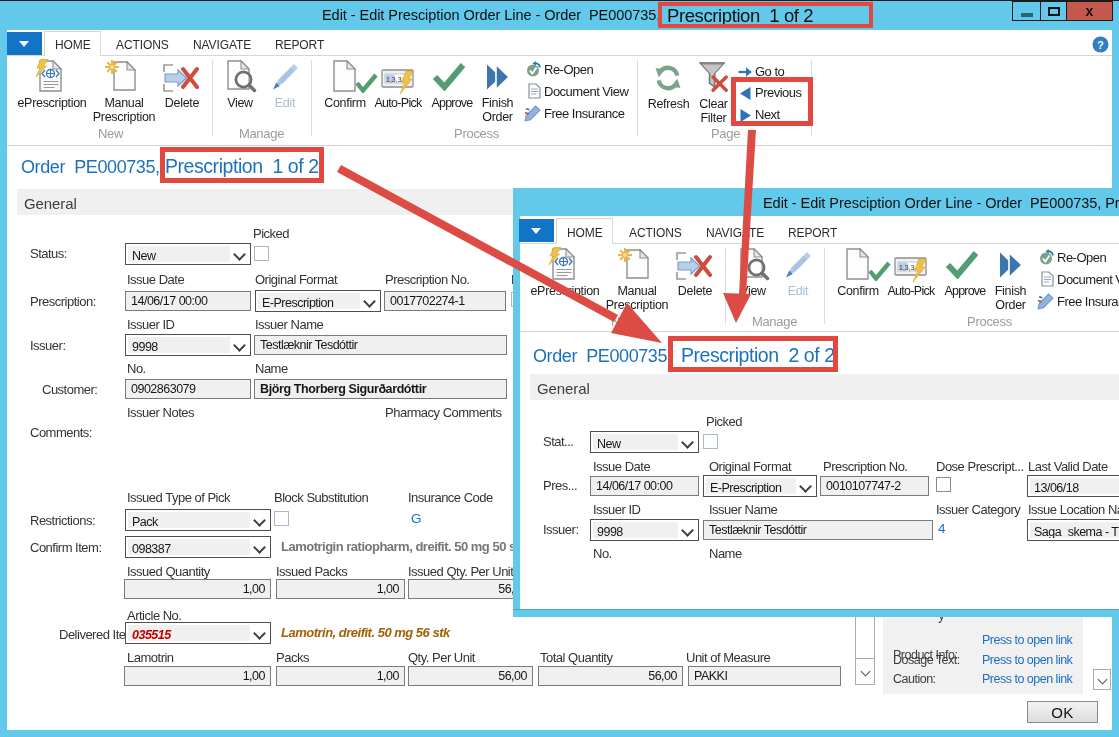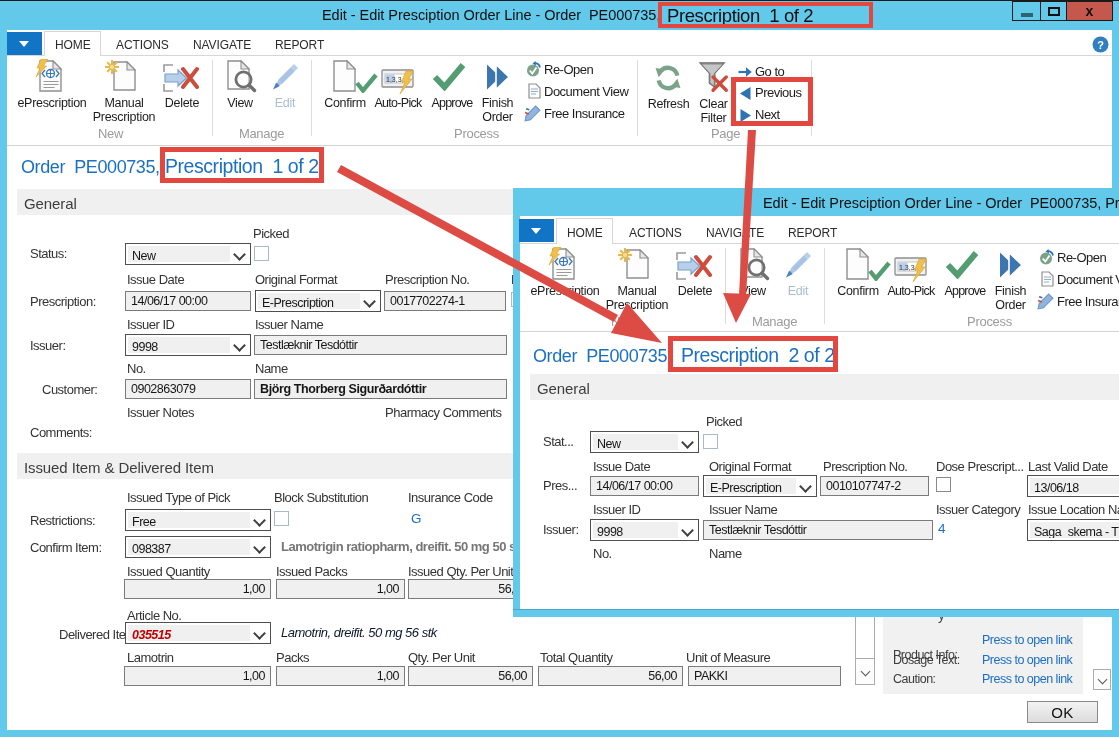--- a/index.html
+++ b/index.html
@@ -294,28 +294,27 @@
   <div class="lbl" style="left:127px;top:361px;">No.</div>
   <div class="lbl" style="left:255px;top:361px;">Name</div>
   <div class="lbl" style="left:30px;top:382px;margin-left:12px;">Customer:</div>
   <div class="fld" style="left:125px;top:379px;width:126px;">0902863079</div>
   <div class="fld" style="left:254px;top:379px;width:253px;font-weight:bold;font-size:12.5px;letter-spacing:-0.4px;">Björg Thorberg Sigurðardóttir</div>
 
   <div class="lbl" style="left:127px;top:405px;">Issuer Notes</div>
   <div class="lbl" style="left:385px;top:405px;">Pharmacy Comments</div>
   <div class="lbl" style="left:30px;top:425px;">Comments:</div>
 
-  <div class="band" style="left:17px;top:453px;width:835px;">Issued Item &amp; Delivered Item</div>
 
   <div class="lbl" style="left:127px;top:490px;">Issued Type of Pick</div>
   <div class="lbl" style="left:274px;top:490px;">Block Substitution</div>
   <div class="lbl" style="left:408px;top:490px;text-align:center;">Insurance Code</div>
   <div class="lbl" style="left:30px;top:513px;">Restrictions:</div>
   <div class="fld combo" style="left:125px;top:509px;width:146px;">
-      <span class="cv">Free</span>
+      <span class="cv">Pack</span>
       <span class="dd"></span>
     </div>
   <div class="cb" style="left:274px;top:511px;"></div>
   <div class="lbl link" style="left:411px;top:511px;font-size:13.5px;">G</div>
 
   <div class="lbl" style="left:30px;top:540px;">Confirm Item:</div>
   <div class="fld combo" style="left:125px;top:536px;width:146px;">
       <span class="cv">098387</span>
       <span class="dd"></span>
     </div>
@@ -327,21 +326,21 @@
   <div class="fld num" style="left:124px;top:579px;width:147px;">1,00</div>
   <div class="fld num" style="left:276px;top:579px;width:129px;">1,00</div>
   <div class="fld num" style="left:408px;top:579px;width:125px;">56,00</div>
 
   <div class="lbl" style="left:127px;top:608px;">Article No.</div>
   <div class="lbl" style="left:30px;top:627px;margin-left:29px;">Delivered Item:</div>
   <div class="fld combo" style="left:125px;top:622px;width:146px;color:#c00000;font-weight:bold;font-style:italic;">
       <span class="cv">035515</span>
       <span class="dd"></span>
     </div>
-  <div class="lbl" style="left:281px;top:625px;font-weight:normal;font-style:italic;color:#0f172a;font-size:13px;">Lamotrin, dreifit. 50 mg 56 stk</div>
+  <div class="lbl" style="left:281px;top:625px;font-weight:bold;font-style:italic;color:#a16207;font-size:13px;">Lamotrin, dreifit. 50 mg 56 stk</div>
 
   <div class="lbl" style="left:127px;top:650px;">Lamotrin</div>
   <div class="lbl" style="left:276px;top:650px;">Packs</div>
   <div class="lbl" style="left:408px;top:650px;">Qty. Per Unit</div>
   <div class="lbl" style="left:540px;top:650px;">Total Quantity</div>
   <div class="lbl" style="left:686px;top:650px;">Unit of Measure</div>
   <div class="fld num" style="left:124px;top:666px;width:147px;">1,00</div>
   <div class="fld num" style="left:276px;top:666px;width:129px;">1,00</div>
   <div class="fld num" style="left:408px;top:666px;width:125px;">56,00</div>
   <div class="fld num" style="left:538px;top:666px;width:145px;">56,00</div>

